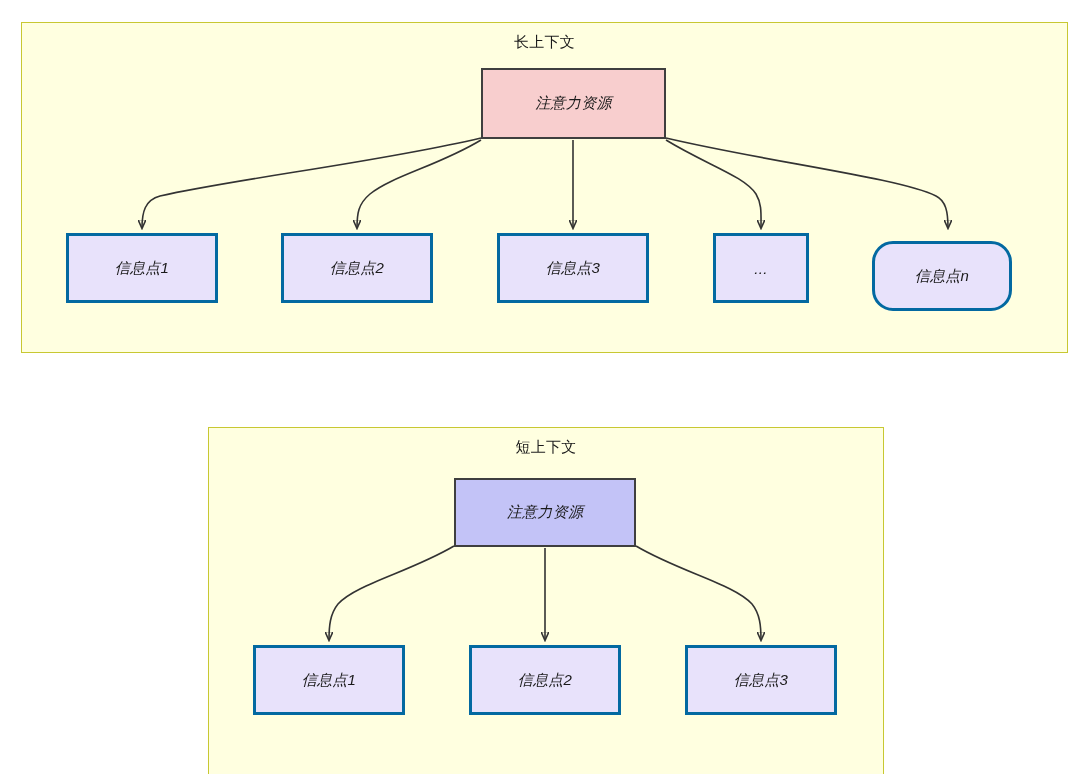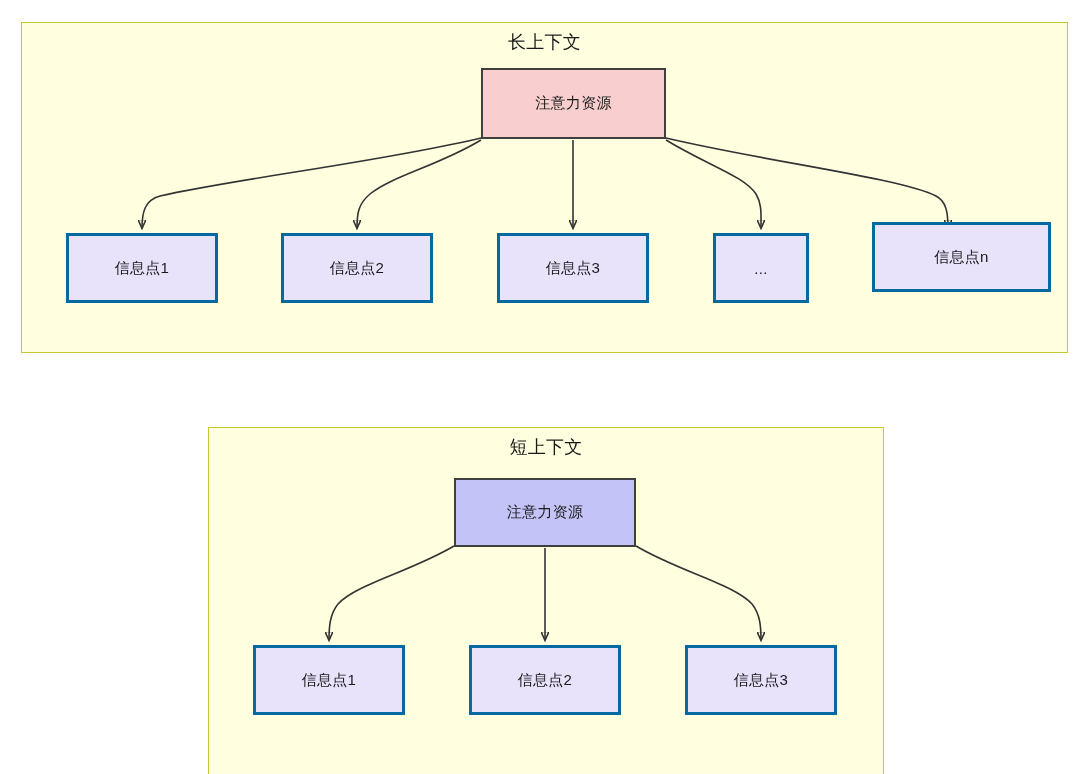--- a/index.html
+++ b/index.html
@@ -37,34 +37,35 @@
     top: 427px;
     width: 676px;
     height: 415px;
   }
   .panel-title {
     position: absolute;
     width: 100%;
     text-align: center;
     left: 0;
     top: 10px;
-    font-size: 18px;
+    font-size: 15px;
     color: #1a1a1a;
     line-height: 18px;
     letter-spacing: 0.2px;
   }
   .node {
     position: absolute;
     box-sizing: border-box;
     display: flex;
     align-items: center;
     justify-content: center;
     font-size: 15px;
     color: #1a1a1a;
     letter-spacing: 0.3px;
+    font-style: italic;
   }
   .node-attention-pink {
     background: #f8cece;
     border: 2px solid #3f3f3f;
   }
   .node-attention-periwinkle {
     background: #c3c3f7;
     border: 2px solid #3f3f3f;
   }
   .node-info {
@@ -125,21 +126,21 @@
   </div>
 
   <div class="node node-info" style="left:497px; top:233px; width:152px; height:70px;">
     <span>信息点3</span>
   </div>
 
   <div class="node node-info" style="left:713px; top:233px; width:96px; height:70px;">
     <span>...</span>
   </div>
 
-  <div class="node node-info" style="left:872px; top:222px; width:179px; height:70px;">
+  <div class="node node-info" style="left:872px; top:241px; width:140px; height:70px;border-radius:21px;">
     <span>信息点n</span>
   </div>
 
   <div class="panel" id="panel-short">
     <div class="panel-title">短上下文</div>
   </div>
 
   <svg class="edges">
 
     <path d="M454,546 C 410,572 356,584 338,604 C 330,614 329,626 329,640" marker-end="url(#arrowhead)"></path>

